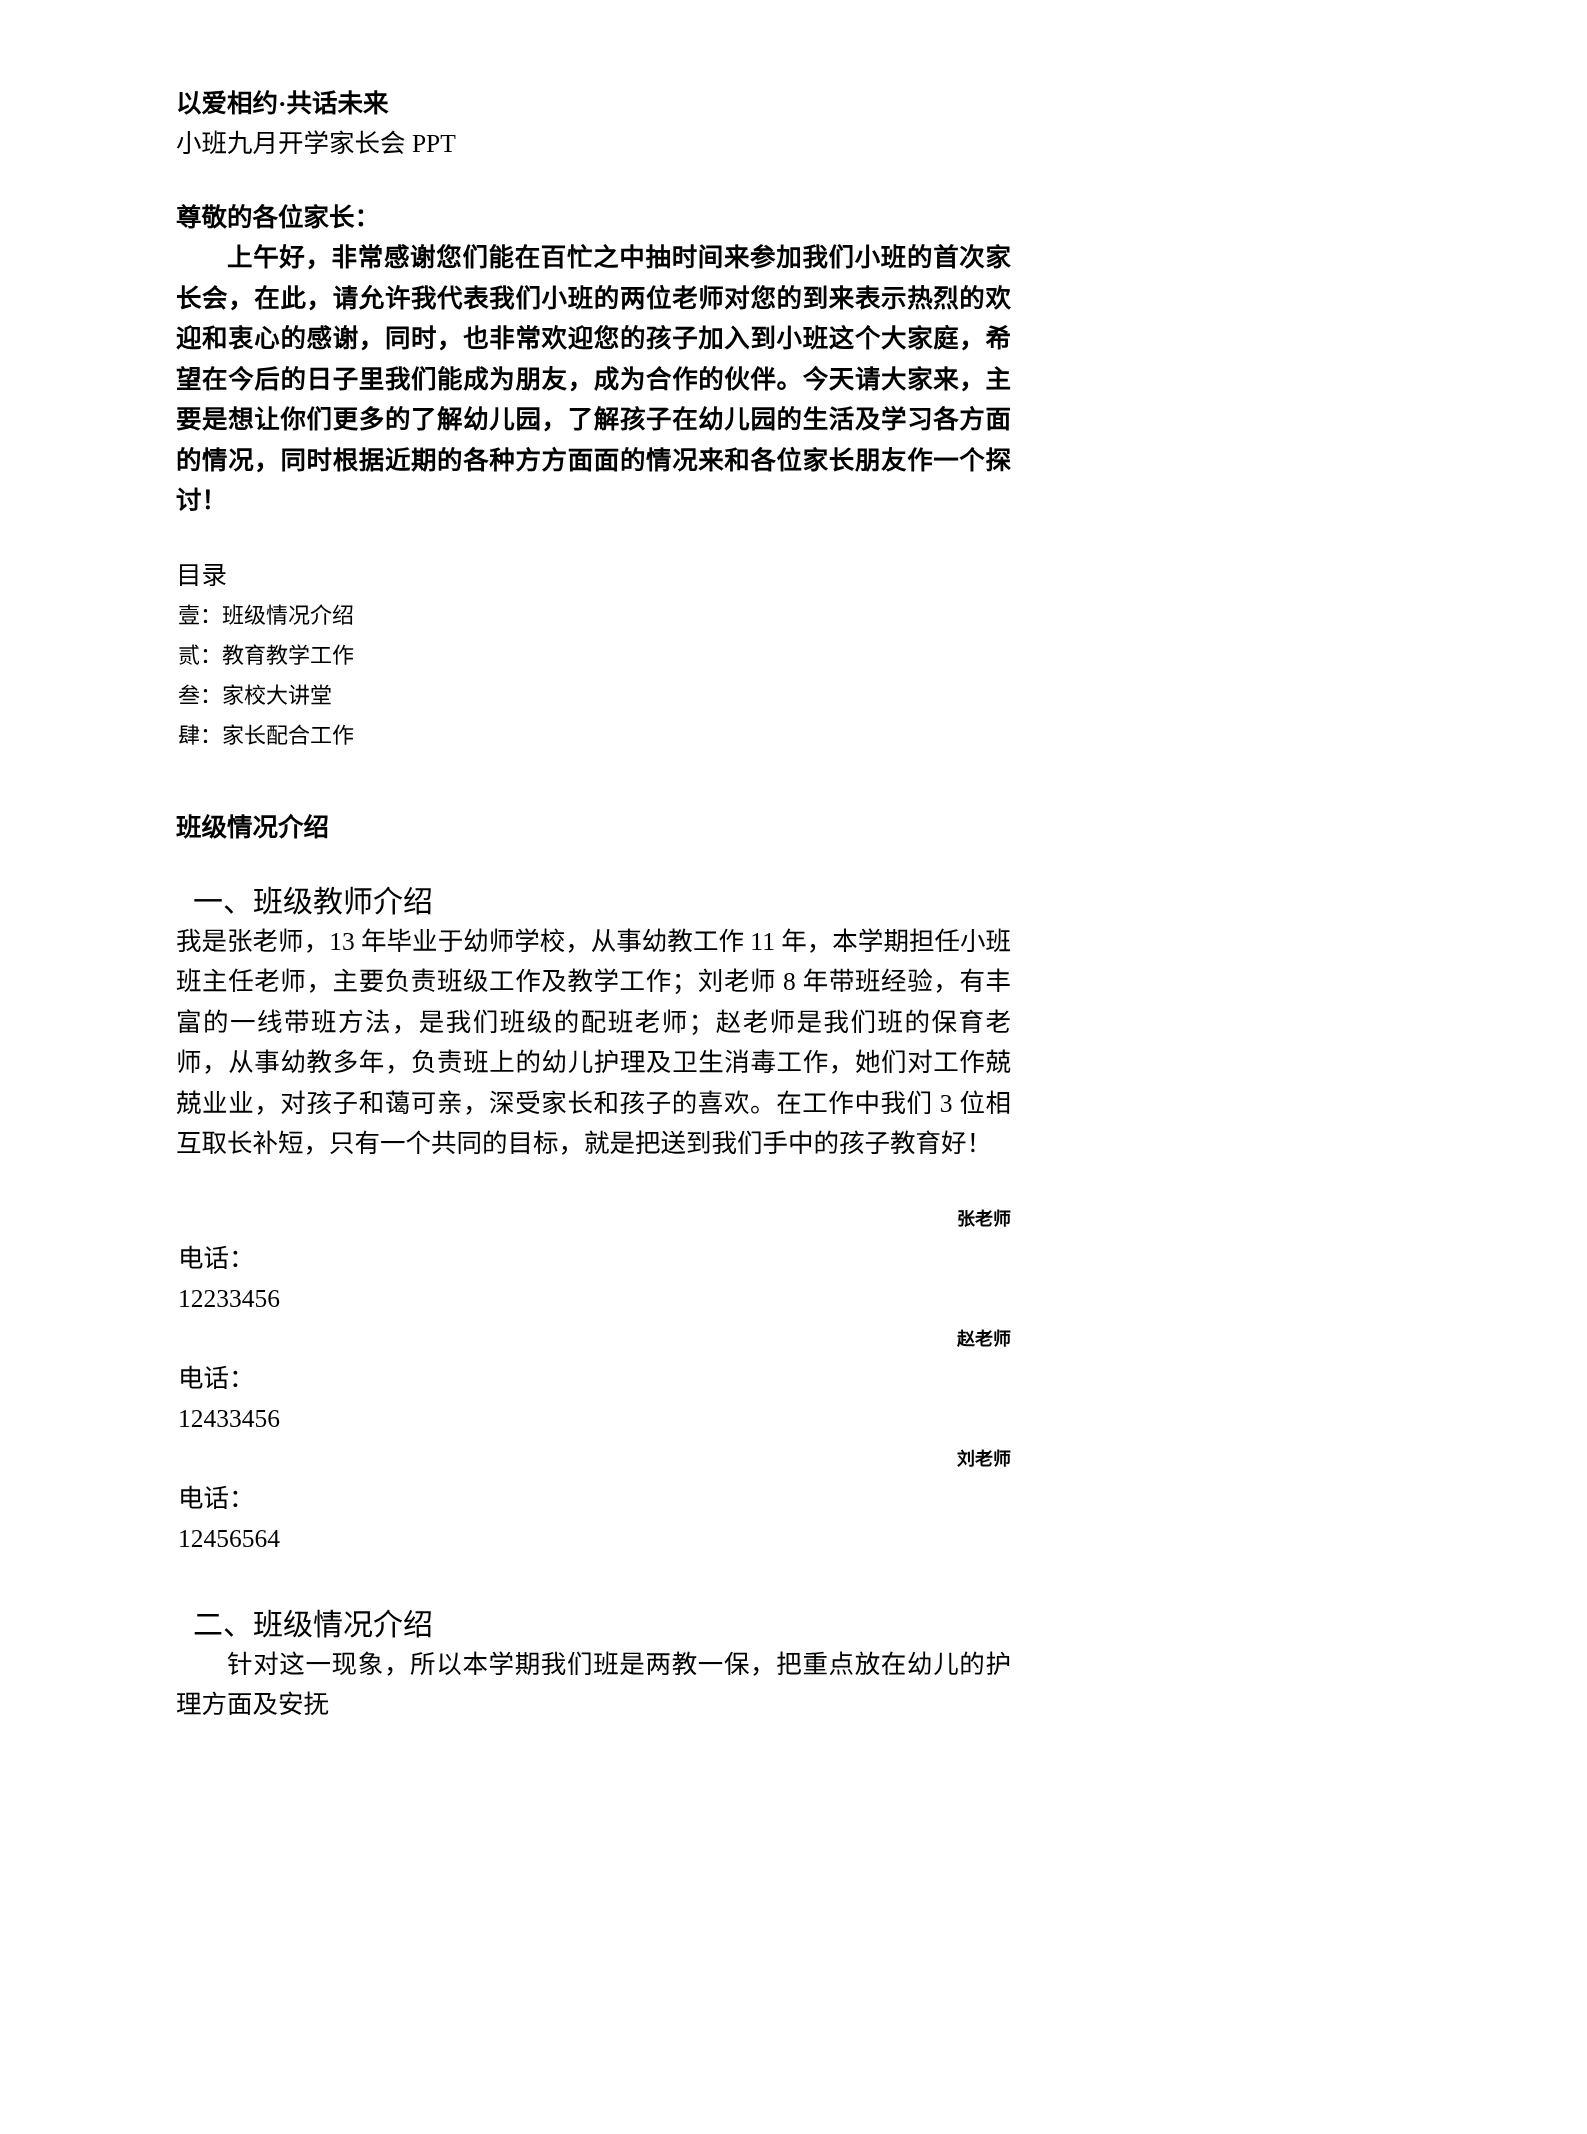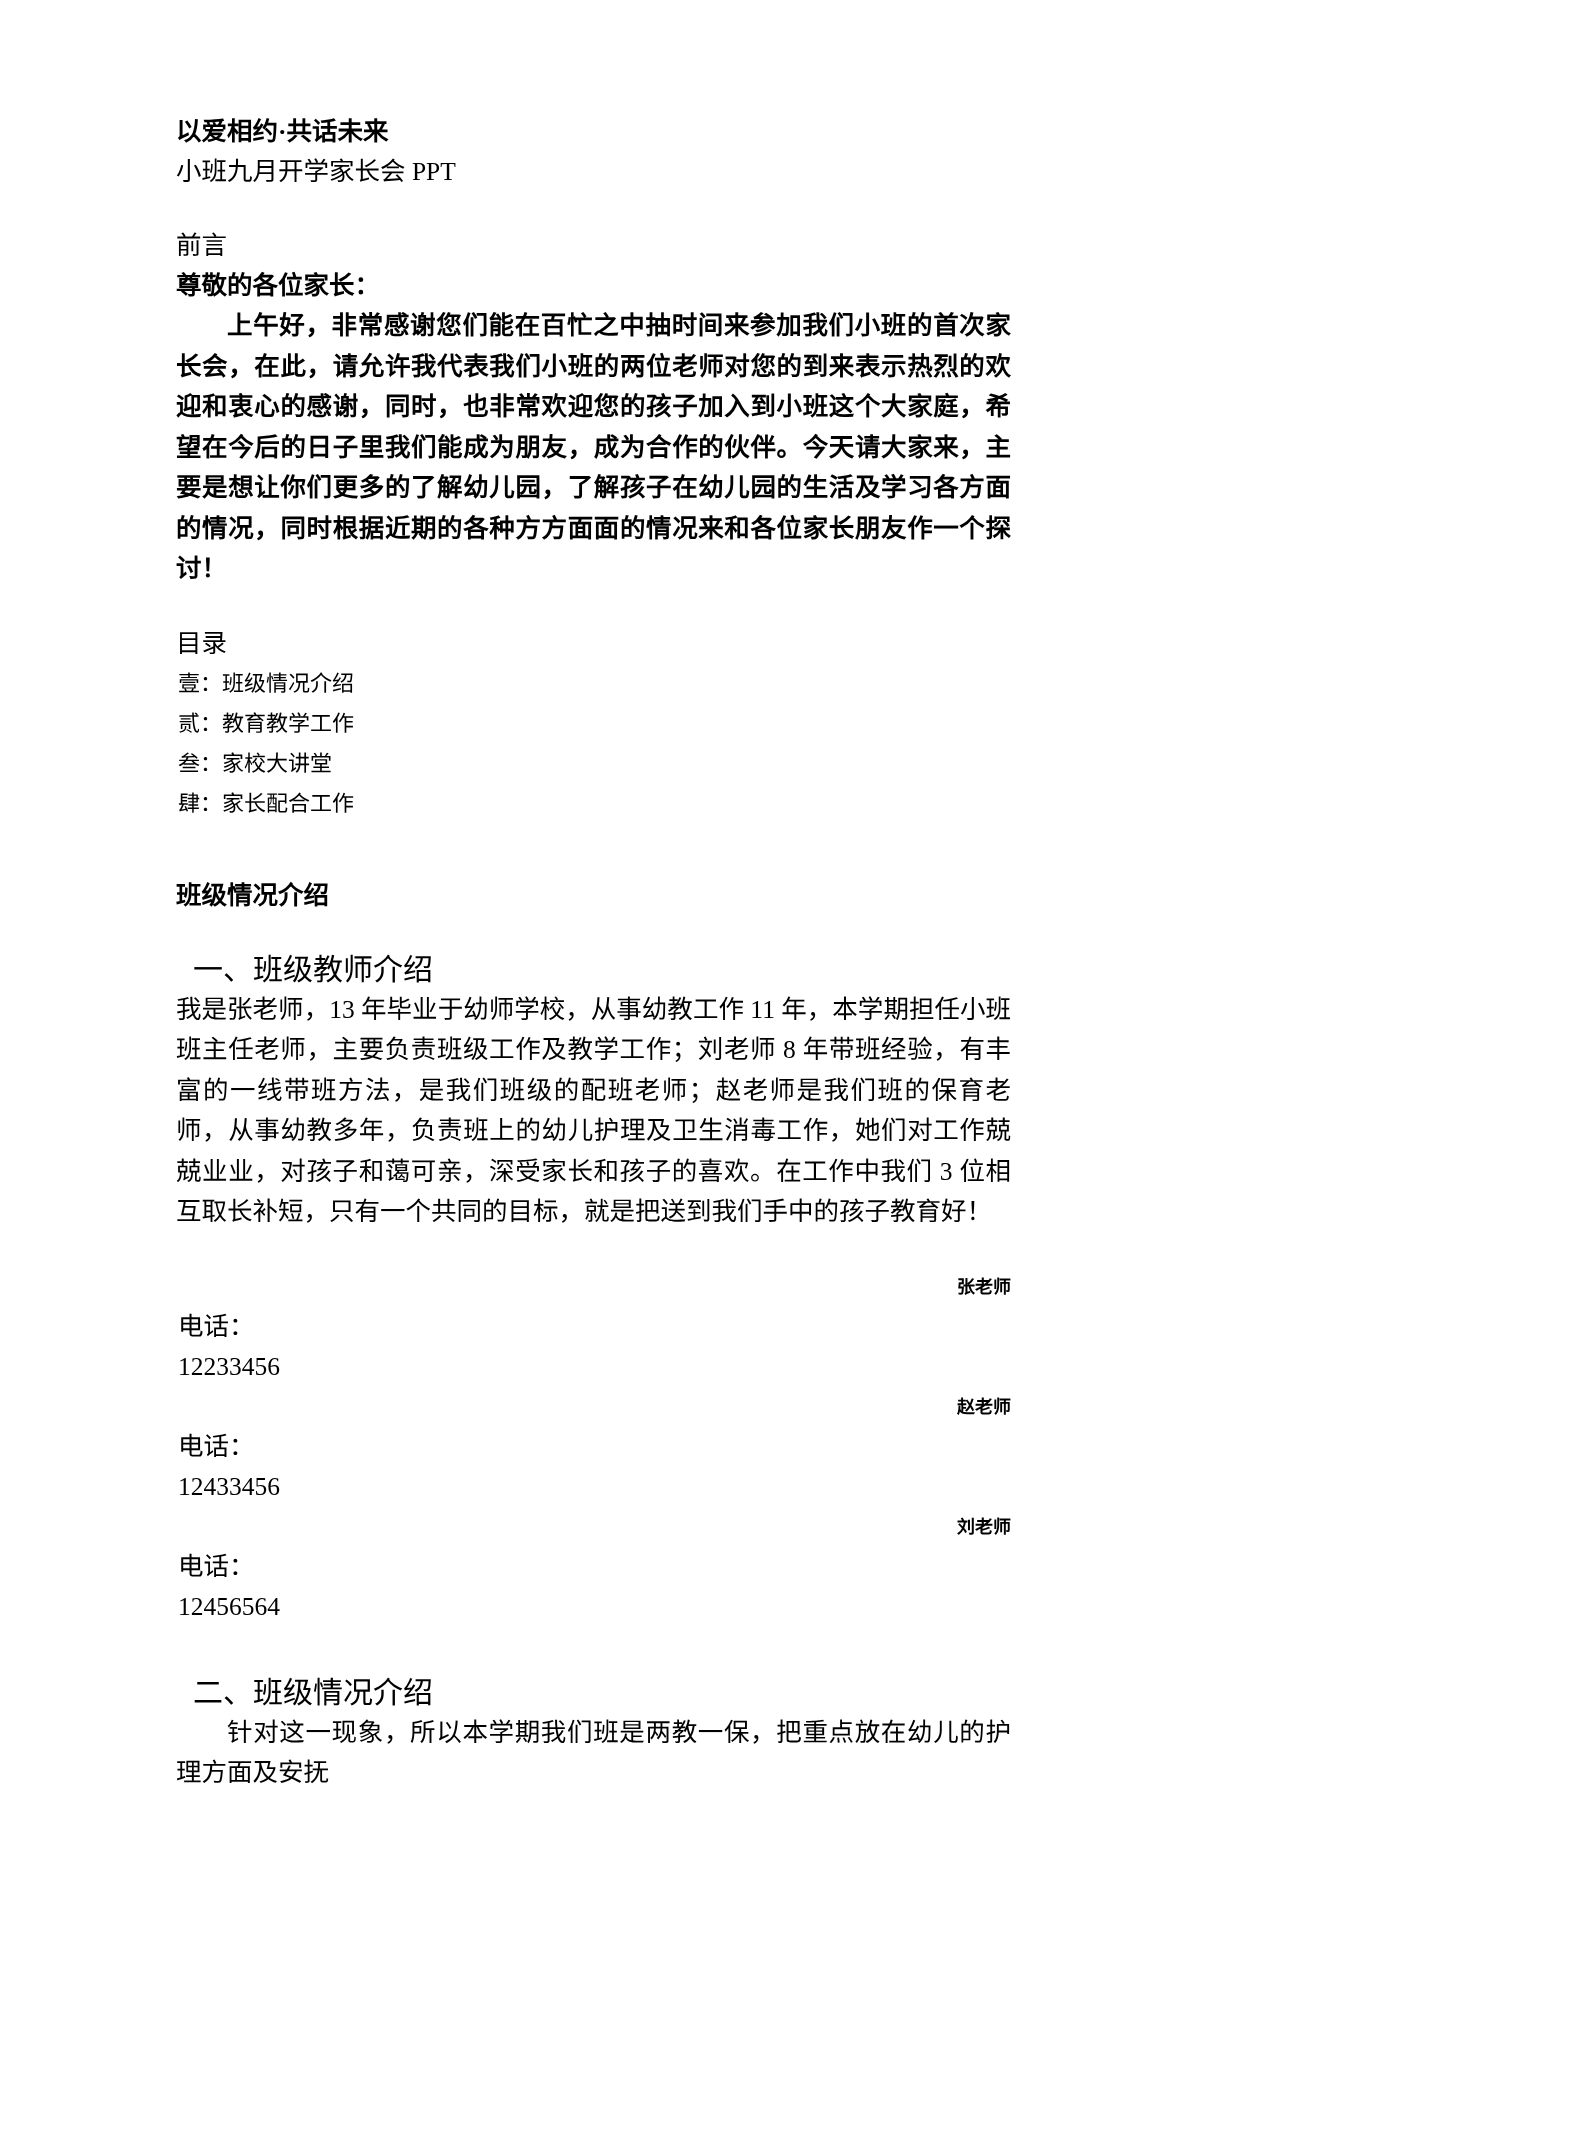--- a/index.html
+++ b/index.html
@@ -13,21 +13,21 @@
     color: #000000;
     -webkit-font-smoothing: antialiased;
   }
   .page {
     position: relative;
     width: 1587px;
     min-height: 2134px;
     margin: 0 auto;
     background: #ffffff;
     box-sizing: border-box;
-    padding: 112px 168px 60px 176px;
+    padding: 84px 168px 60px 176px;
   }
   .doc-body {
     width: 835px;
   }
 
   
   .line {
     font-size: 25.5px;
     line-height: 40px;
     white-space: pre-wrap;
@@ -87,21 +87,20 @@
 <body>
 
 <div class="page">
   <div class="doc-body">
 
     <div class="line bold">以爱相约·共话未来</div>
     <div class="line">小班九月开学家长会 PPT</div>
 
     <div class="gap-md"></div>
 
-    <div class="line">前言</div>
     <div class="line bold">尊敬的各位家长：</div>
     <p class="para bold indent">上午好，非常感谢您们能在百忙之中抽时间来参加我们小班的首次家长会，在此，请允许我代表我们小班的两位老师对您的到来表示热烈的欢迎和衷心的感谢，同时，也非常欢迎您的孩子加入到小班这个大家庭，希望在今后的日子里我们能成为朋友，成为合作的伙伴。今天请大家来，主要是想让你们更多的了解幼儿园，了解孩子在幼儿园的生活及学习各方面的情况，同时根据近期的各种方方面面的情况来和各位家长朋友作一个探讨！</p>
 
     <div class="gap-md"></div>
 
     <div class="line">目录</div>
     <div class="toc-item">壹：班级情况介绍</div>
     <div class="toc-item">贰：教育教学工作</div>
     <div class="toc-item">叁：家校大讲堂</div>
     <div class="toc-item">肆：家长配合工作</div>

